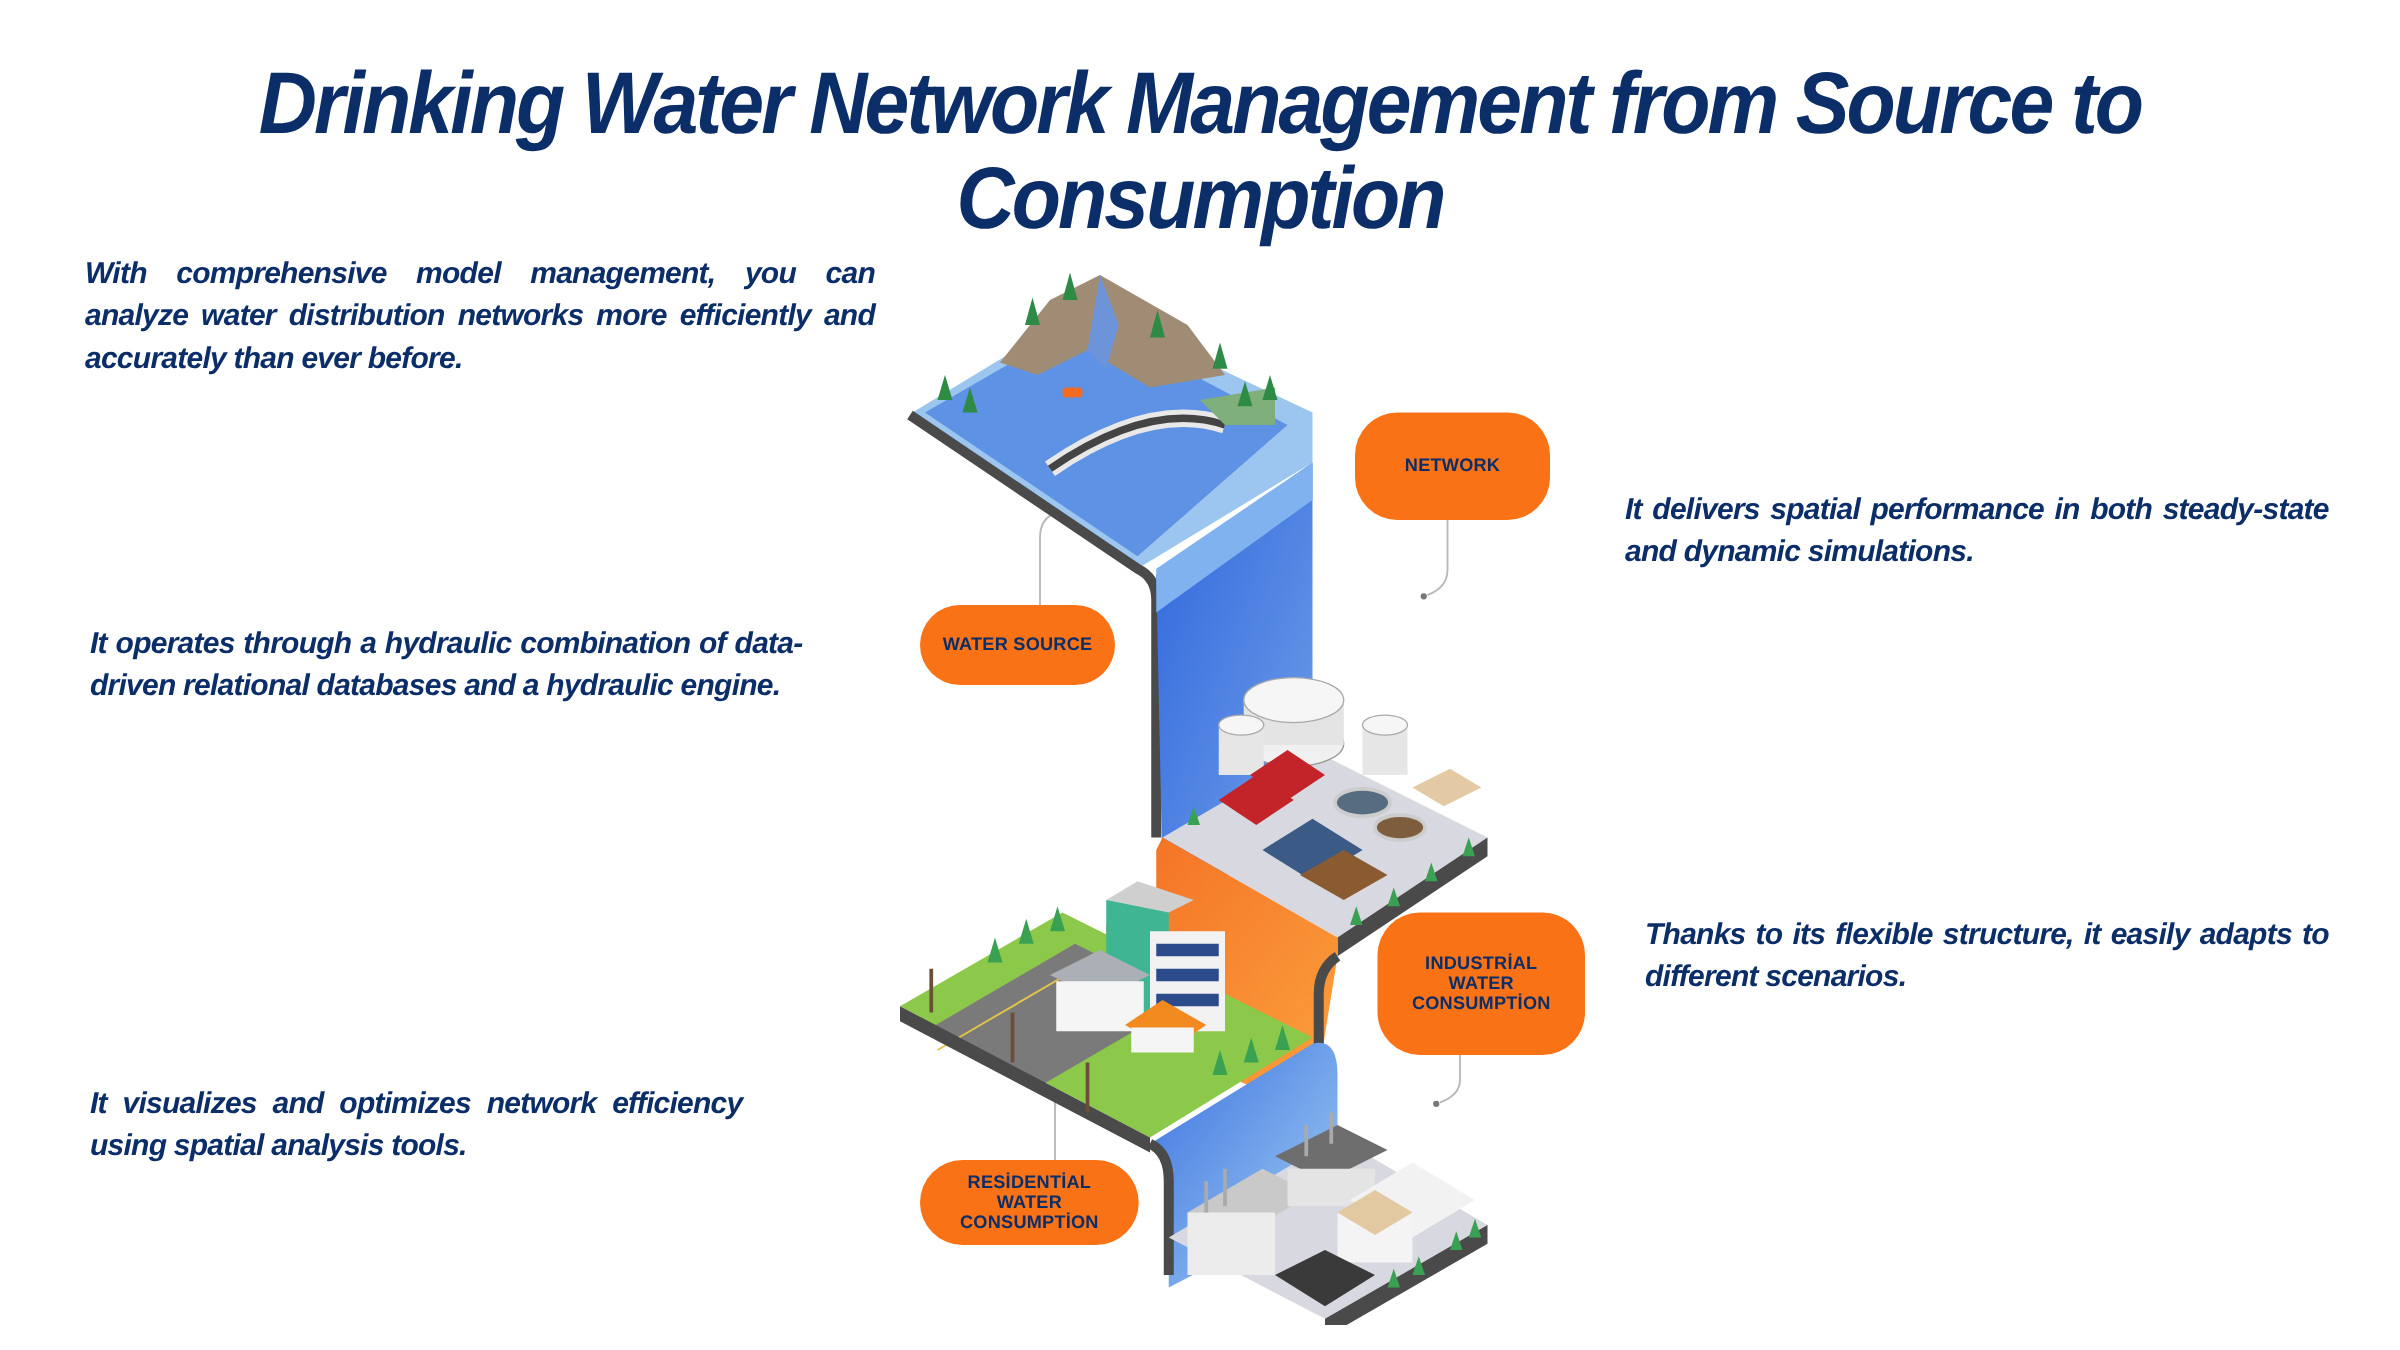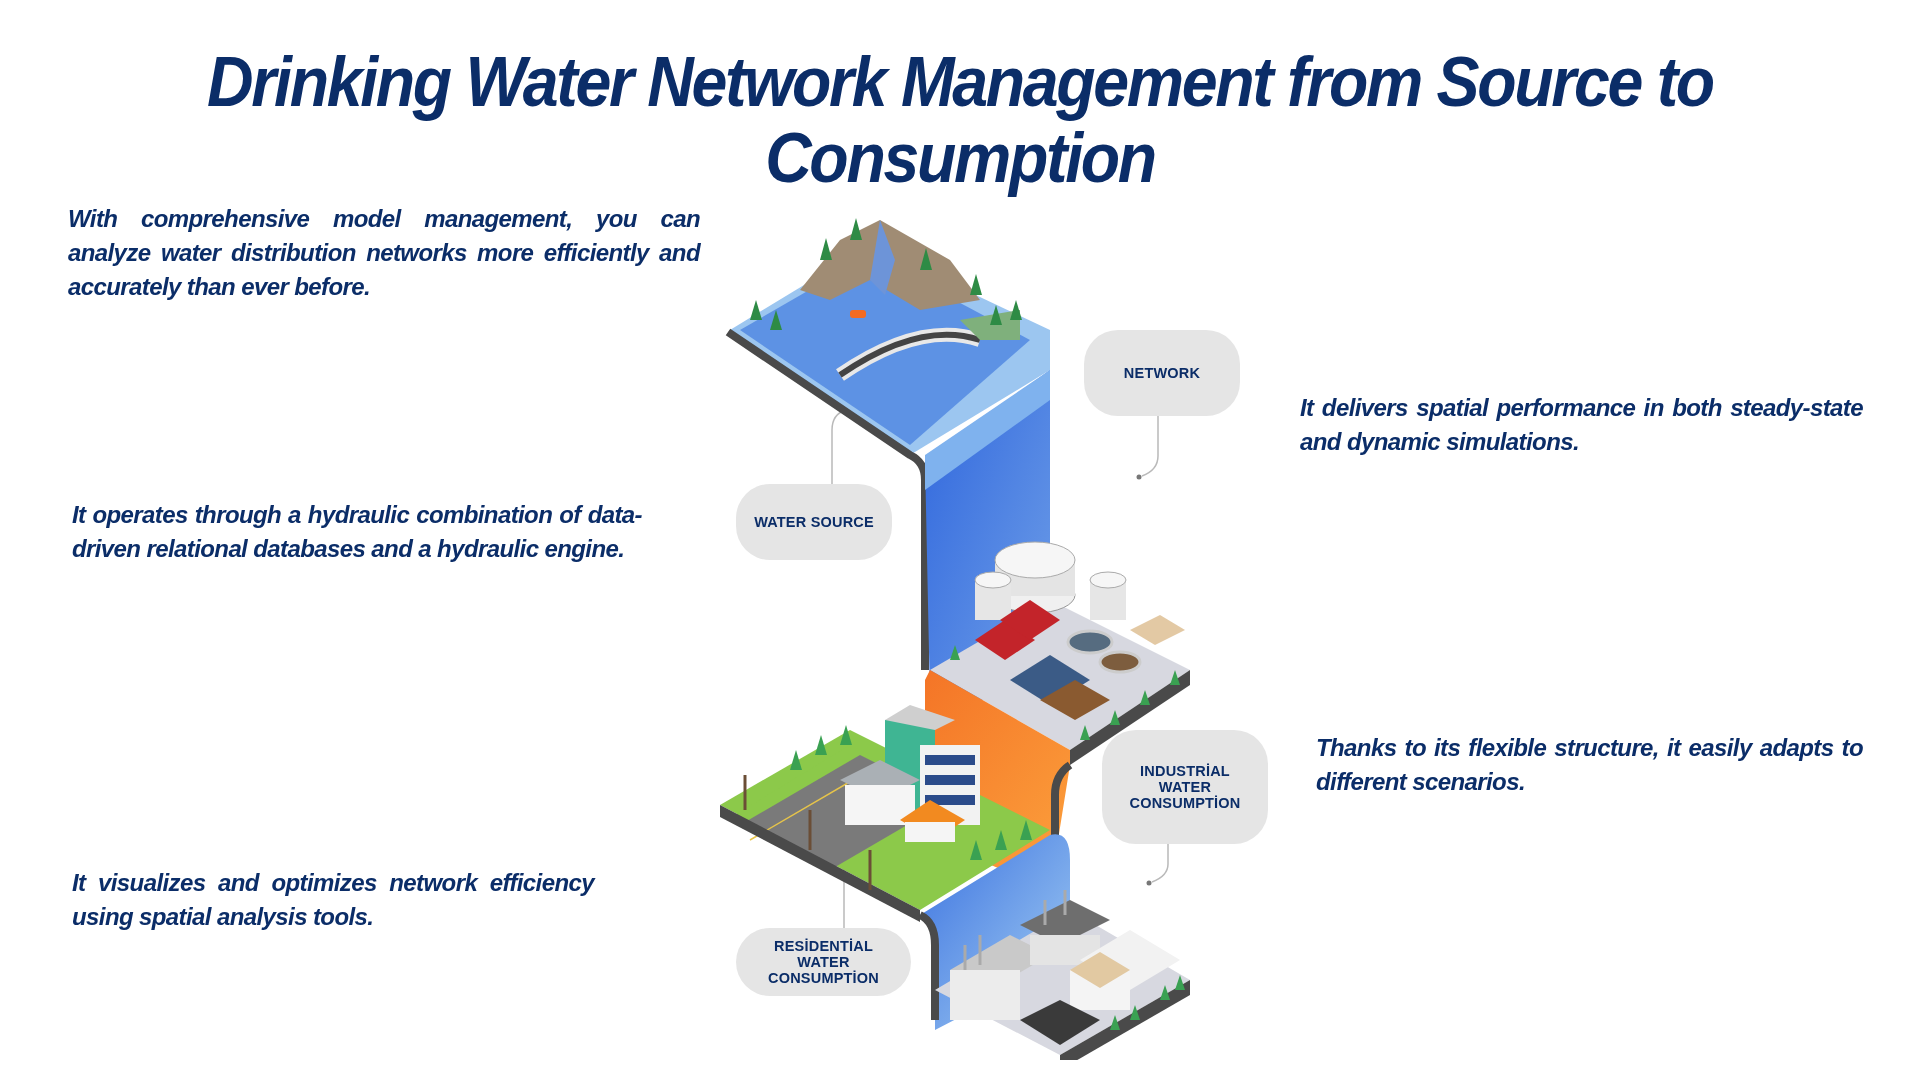--- a/index.html
+++ b/index.html
@@ -9,25 +9,25 @@
            font-family:"Liberation Sans", sans-serif; font-style:italic; font-weight:bold;
            font-size:70px; line-height:76px; color:#0b2d68; letter-spacing:-2.5px;
            transform:scaleX(0.92); transform-origin:center top; }
   .para { position:absolute; font-style:italic; font-weight:bold; font-size:24px;
           line-height:34px; color:#0b2d68; text-align:justify; letter-spacing:-0.6px; }
   #p1 { left:68px; top:202px; width:632px; }
   #p2 { left:72px; top:498px; width:570px; }
   #p3 { left:72px; top:866px; width:522px; }
   #p4 { left:1300px; top:391px; width:563px; }
   #p5 { left:1316px; top:731px; width:547px; }
-  .bubble { position:absolute; background:#e5e5e5; border-radius:34px; display:flex;
+  .bubble { position:absolute; background:#f97316; border-radius:34px; display:flex;
             align-items:center; justify-content:center; text-align:center;
             font-weight:bold; font-size:14.5px; line-height:16px; color:#0b2d68;
             letter-spacing:0.2px; }
-  #b-source { left:736px; top:484px; width:156px; height:76px; }
+  #b-source { left:736px; top:484px; width:156px; height:64px; }
   #b-network { left:1084px; top:330px; width:156px; height:86px; }
   #b-industrial { left:1102px; top:730px; width:166px; height:114px; }
   #b-residential { left:736px; top:928px; width:175px; height:68px; }
   svg.illu { position:absolute; left:720px; top:200px; }
   svg.conn { position:absolute; left:0; top:0; pointer-events:none; }
 </style>
 </head>
 <body>
 
 <div class="title">Drinking Water Network Management from Source to Consumption</div>

